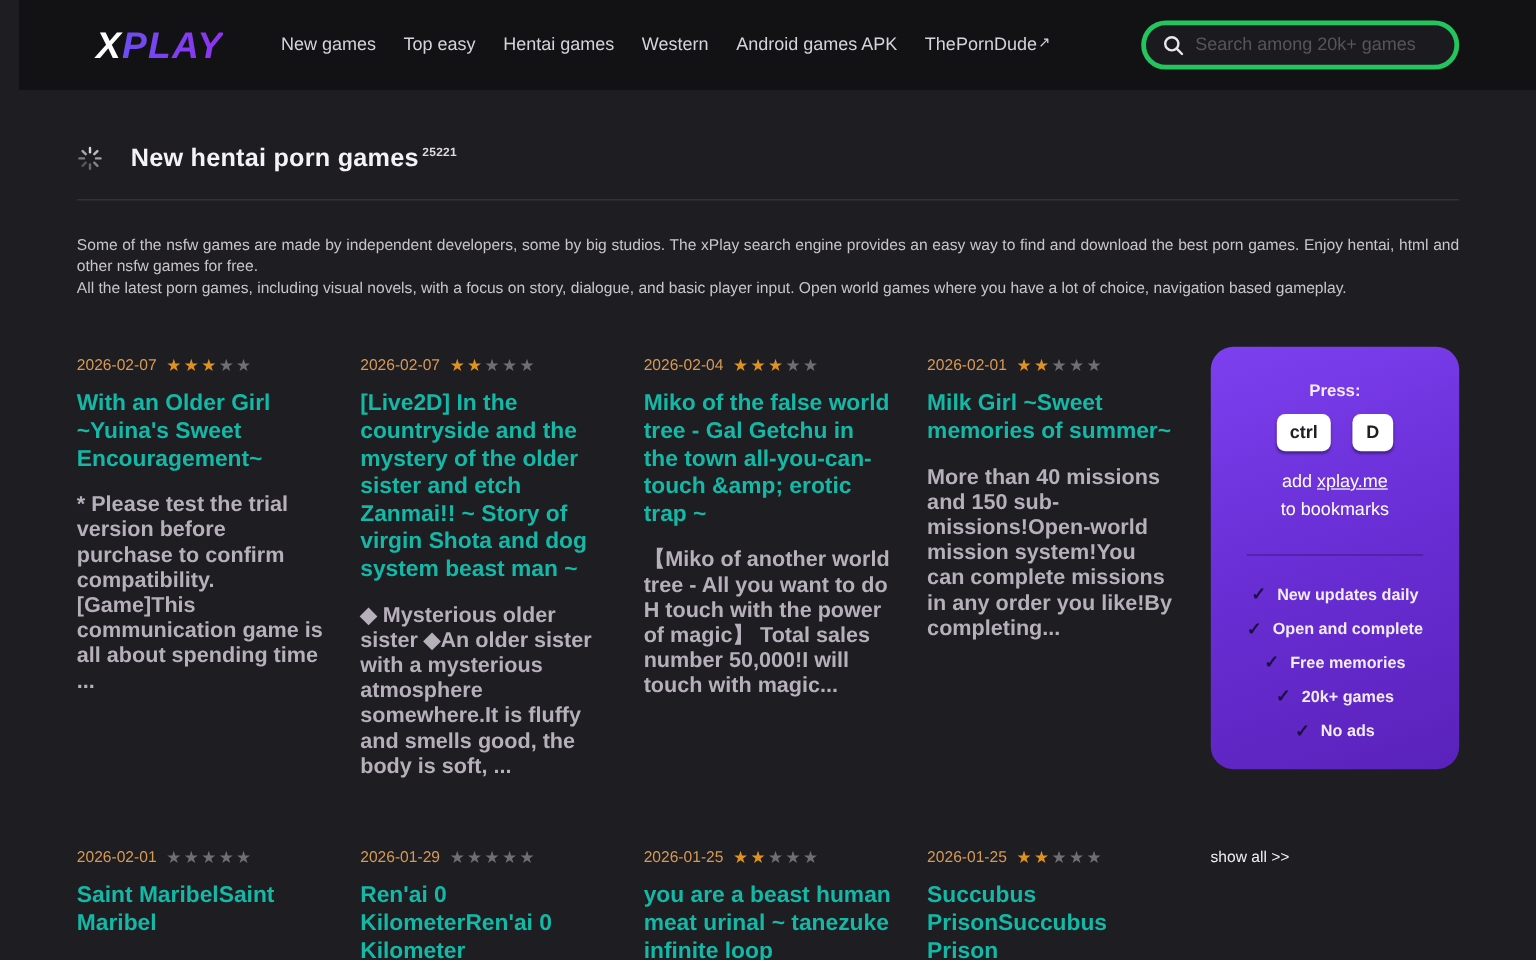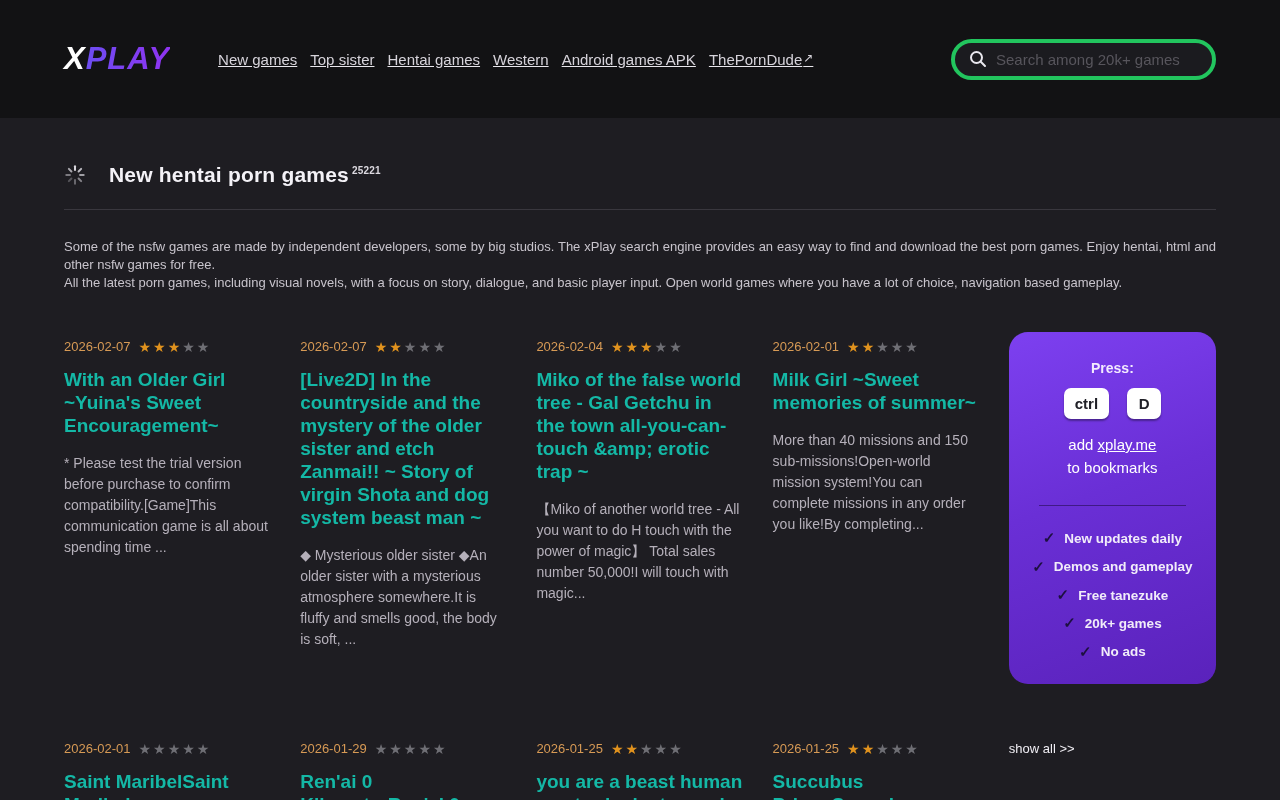--- a/index.html
+++ b/index.html
@@ -16,43 +16,44 @@
   }
   *{margin:0;padding:0;box-sizing:border-box;}
   html,body{width:1280px;height:800px;overflow:hidden;}
   body{
     background:var(--bg-page);
     font-family:"Liberation Sans", sans-serif;
     color:var(--text-main);
   }
   
   header{
-    height:118px;
+    height:75px;
     background:var(--bg-header);
     display:flex;
     align-items:center;
     padding:0 64px;
+    margin-left:16px;
   }
   .logo{
     font-size:31px;
     font-weight:900;
     font-style:italic;
     letter-spacing:1px;
     cursor:pointer;
     margin-right:48px;
     white-space:nowrap;
   }
   .logo .lx{color:#ffffff;}
   .logo .lplay{
     background:linear-gradient(90deg,#6d4df2,#8f33f0);
     -webkit-background-clip:text;
     background-clip:text;
     color:transparent;
   }
-  nav{display:flex;align-items:flex-end;gap:13px;flex:1;text-decoration:underline;}
+  nav{display:flex;align-items:flex-end;gap:23px;flex:1;}
   nav a{
     color:#d6d3da;
     text-decoration:none;
     font-size:15px;
     white-space:nowrap;
   }
   nav a .ext{font-size:12px;position:relative;top:-3px;margin-left:1px;}
   .search-box{
     display:flex;align-items:center;
     width:265px;height:41px;
@@ -96,21 +97,21 @@
   .card-date{font-size:13px;color:var(--date);}
   .stars{font-size:14px;letter-spacing:2px;line-height:1;}
   .star{color:var(--star-empty);}
   .star.filled{color:var(--star-filled);}
   .card-title{
     display:block;
     font-size:19px;line-height:23px;font-weight:700;color:#14b8a6;
     text-decoration:none;
     margin-bottom:16px;
   }
-  .card-desc{font-size:14px;line-height:21px;color:var(--text-desc);}
+  .card-desc{font-size:18px;line-height:21px;color:var(--text-desc);font-weight:bold;}
   
   .promo{
     height:352px;
     border-radius:19px;
     background:linear-gradient(160deg,#7d40f0 0%,#6a2fd6 45%,#5a22bb 100%);
     color:#fff;
     display:flex;flex-direction:column;align-items:center;
     padding:28px 14px 18px 14px;
     text-align:center;
   }
@@ -143,21 +144,21 @@
 </style>
 </head>
 <body>
 
 <header>
   <div class="logo">
     <span class="lx">X</span><span class="lplay">PLAY</span>
   </div>
   <nav id="main-nav">
       <a href="#">New games</a>
-      <a href="#">Top sister</a>
+      <a href="#">Top easy</a>
       <a href="#">Hentai games</a>
       <a href="#">Western</a>
       <a href="#">Android games APK</a>
       <a href="#">ThePornDude<span class="ext">↗</span></a>
     </nav>
   <div class="search-box">
     <svg width="18" height="18" viewBox="0 0 18 18">
       <circle cx="7.5" cy="7.5" r="5.5" fill="none" stroke="#e9e7ee" stroke-width="2"></circle>
       <line x1="11.8" y1="11.8" x2="16" y2="16" stroke="#e9e7ee" stroke-width="2" stroke-linecap="round"></line>
     </svg>
@@ -226,24 +227,24 @@
         <span>add</span>
         <a href="#">xplay.me</a><br>
         <span>to bookmarks</span>
       </div>
       <hr class="promo-hr">
       <div id="promo-features" style="display:contents"><div class="feature">
             <span class="check">✓</span>
             <span>New updates daily</span>
           </div><div class="feature">
             <span class="check">✓</span>
-            <span>Demos and gameplay</span>
-          </div><div class="feature">
-            <span class="check">✓</span>
-            <span>Free tanezuke</span>
+            <span>Open and complete</span>
+          </div><div class="feature">
+            <span class="check">✓</span>
+            <span>Free memories</span>
           </div><div class="feature">
             <span class="check">✓</span>
             <span>20k+ games</span>
           </div><div class="feature">
             <span class="check">✓</span>
             <span>No ads</span>
           </div></div>
     </aside>
 
     <div id="row2-cards" style="display:contents"><div class="card">

